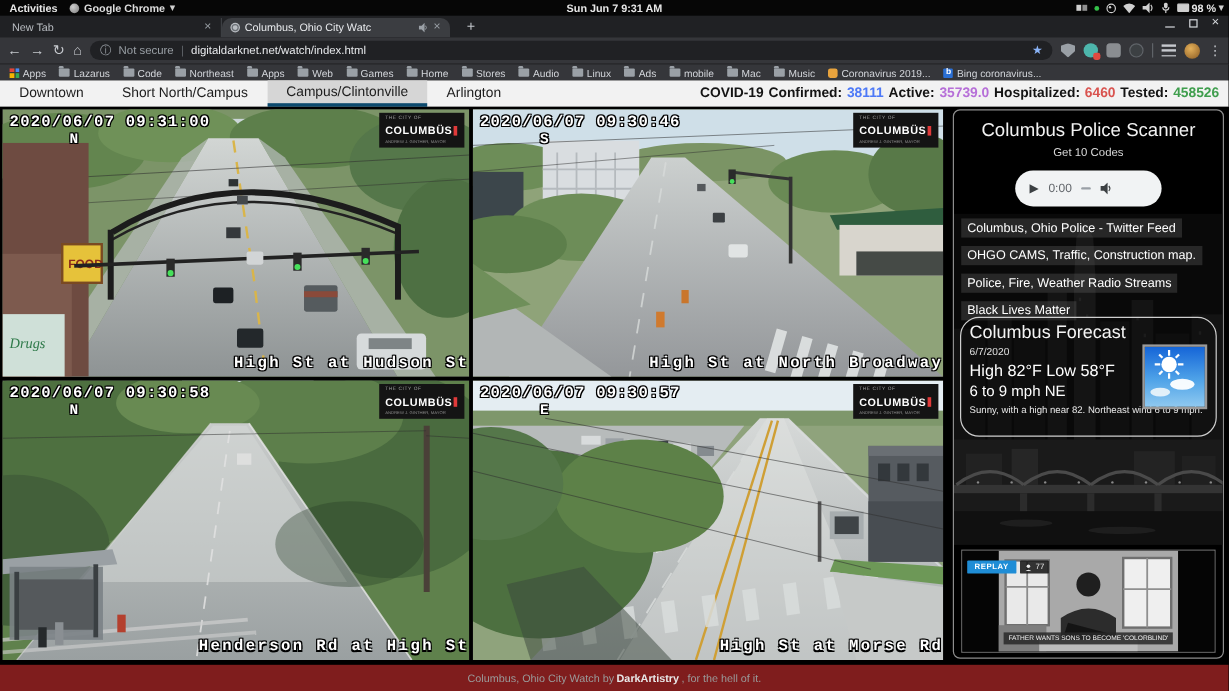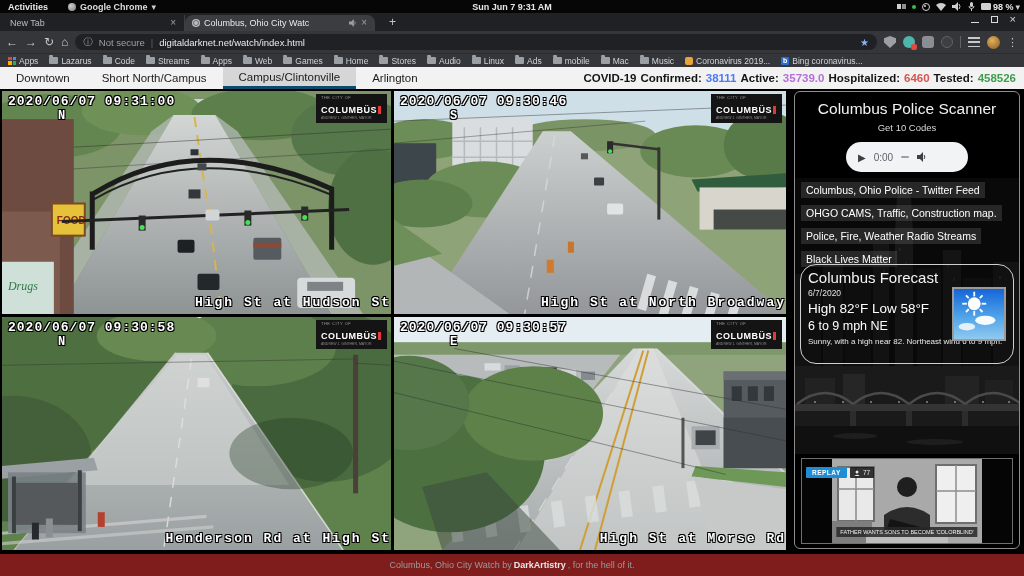--- a/index.html
+++ b/index.html
@@ -2,21 +2,21 @@
 <html><head>
 <meta charset="utf-8">
 <style>
   html,body{margin:0;padding:0;background:#000;}
   #screen{position:relative;width:1024px;height:576px;overflow:hidden;background:#000;
     font-family:"Liberation Sans","DejaVu Sans",sans-serif;}
 
   
   .gnome-bar{position:absolute;top:0;left:0;width:1024px;height:13px;background:#060606;
     color:#e8e8e8;font-size:9px;font-weight:bold;display:flex;align-items:center;}
-  .gb-left{display:flex;align-items:center;gap:20px;padding-left:8px;}
+  .gb-left{display:flex;align-items:center;gap:10px;padding-left:8px;}
   .gb-appmenu{display:flex;align-items:center;gap:4px;color:#dcdcdc;}
   .chrome-ball{width:8px;height:8px;border-radius:50%;background:radial-gradient(circle at 35% 35%,#cfcfcf,#7a7a7a);display:inline-block;}
   .gb-clock{position:absolute;left:0;right:0;text-align:center;pointer-events:none;}
   .gb-right{position:absolute;right:4px;top:0;height:13px;display:flex;align-items:center;gap:6px;}
   .tray-ic{display:inline-block;}
   .tiles-icon{width:9px;height:7px;position:relative;}
   .tiles-icon i{position:absolute;top:1px;width:4px;height:5px;background:#cfcfcf;}
   .tiles-icon i.b{left:5px;background:#8f8f8f;}
   .dot-green{width:4px;height:4px;border-radius:50%;background:#35c24a;}
   .wheel{width:8px;height:8px;border:1.5px solid #d0d0d0;border-radius:50%;box-sizing:border-box;position:relative;}
@@ -232,21 +232,21 @@
     <span class="bm">
         <span class="folder-ic"></span>
         <span>Lazarus</span>
       </span>
     <span class="bm">
         <span class="folder-ic"></span>
         <span>Code</span>
       </span>
     <span class="bm">
         <span class="folder-ic"></span>
-        <span>Streams</span>
+        <span>Northeast</span>
       </span>
     <span class="bm">
         <span class="folder-ic"></span>
         <span>Apps</span>
       </span>
     <span class="bm">
         <span class="folder-ic"></span>
         <span>Web</span>
       </span>
     <span class="bm">

